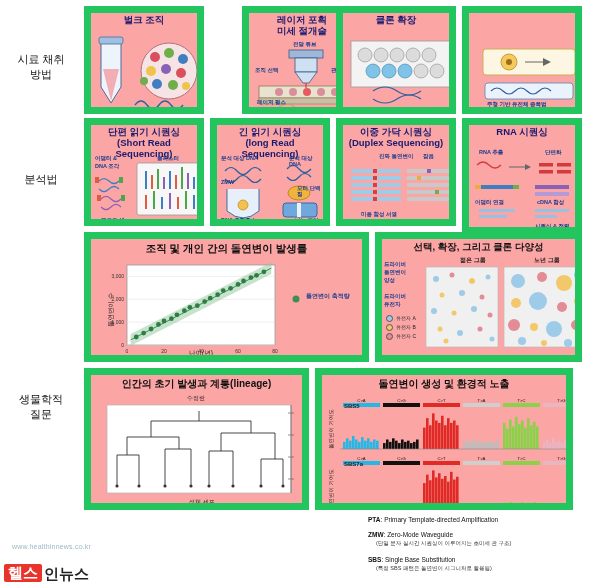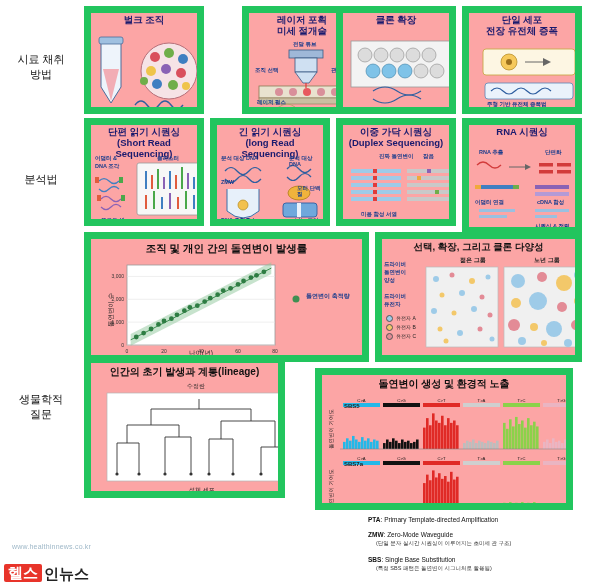--- a/index.html
+++ b/index.html
@@ -159,24 +159,20 @@
         <circle cx="94" cy="36" r="7" fill="#dcdcdc" stroke="#8a8a8a" stroke-width="0.6"></circle>
         <path d="M30 56 q12 -8 24 0 q12 8 24 0" fill="none" stroke="#2f5fa0" stroke-width="1.2"></path>
         <path d="M30 64 q12 8 24 0 q12 -8 24 0" fill="none" stroke="#2f5fa0" stroke-width="1.2"></path>
         <rect x="20" y="72" width="80" height="3" fill="#9ac0e0"></rect>
         <rect x="20" y="77" width="64" height="3" fill="#9ac0e0"></rect>
       </svg>
     </div>
   </div>
 
   <div class="panel" style="left:462px; top:6px; width:120px; height:108px;">
-    <div class="ptitle">
-      <div>단일 세포</div>
-      <div>전장 유전체 증폭</div>
-    </div>
     <div class="canvas" style="top:30px;">
       <svg width="120" height="76">
         <rect x="14" y="6" width="92" height="26" rx="3" fill="#fdf6e3" stroke="#c9a94a" stroke-width="0.9"></rect>
         <circle cx="40" cy="19" r="8" fill="#f6c95c" stroke="#b9902c" stroke-width="0.8"></circle>
         <circle cx="40" cy="19" r="3" fill="#9a6f1c"></circle>
         <path d="M56 19 L74 19" stroke="#666" stroke-width="1"></path>
           <polygon points="74,15 82,19 74,23" fill="#666"></polygon>
         <rect x="16" y="40" width="88" height="16" rx="3" fill="#eaf2fb" stroke="#5a86b8" stroke-width="0.8"></rect>
         <path d="M22 48 q6 -6 12 0 q6 6 12 0 q6 -6 12 0 q6 6 12 0 q6 -6 12 0" fill="none" stroke="#2f5fa0" stroke-width="1.1"></path>
       </svg>
@@ -441,21 +437,21 @@
           <circle cx="172" cy="72" r="8" fill="#9ecbe8"></circle>
             <circle cx="194" cy="68" r="5" fill="#e38b96"></circle>
           <circle cx="140" cy="84" r="4" fill="#9ecbe8"></circle>
             <circle cx="162" cy="86" r="3" fill="#f3c86a"></circle>
           <circle cx="186" cy="86" r="4" fill="#9ecbe8"></circle>
         </g>
       </svg>
     </div>
   </div>
 
-  <div class="panel" style="left:84px; top:356px; width:201px; height:142px;">
+  <div class="panel" style="left:84px; top:368px; width:225px; height:142px;">
     <div class="ptitle blk" style="font-size:10px; padding-top:3px;">인간의 초기 발생과 계통(lineage)</div>
     <div class="canvas" style="top:18px;">
       <div class="tiny6" style="position:absolute; left:96px; top:2px;">수정란</div>
       <div class="tiny6" style="position:absolute; left:98px; top:106px;">성체 세포</div>
       <div class="vlabel" style="left:214px; top:78px; font-size:6px;">발생 단계</div>
       <svg width="225" height="118">
         <rect x="16" y="12" width="184" height="88" fill="#fff" stroke="#b5b5b5" stroke-width="0.7"></rect>
         <line x1="200" y1="12" x2="200" y2="100" stroke="#666" stroke-width="0.8"></line>
         <g stroke="#333" stroke-width="0.9" fill="none">
           <line x1="108" y1="18" x2="108" y2="28"></line>

